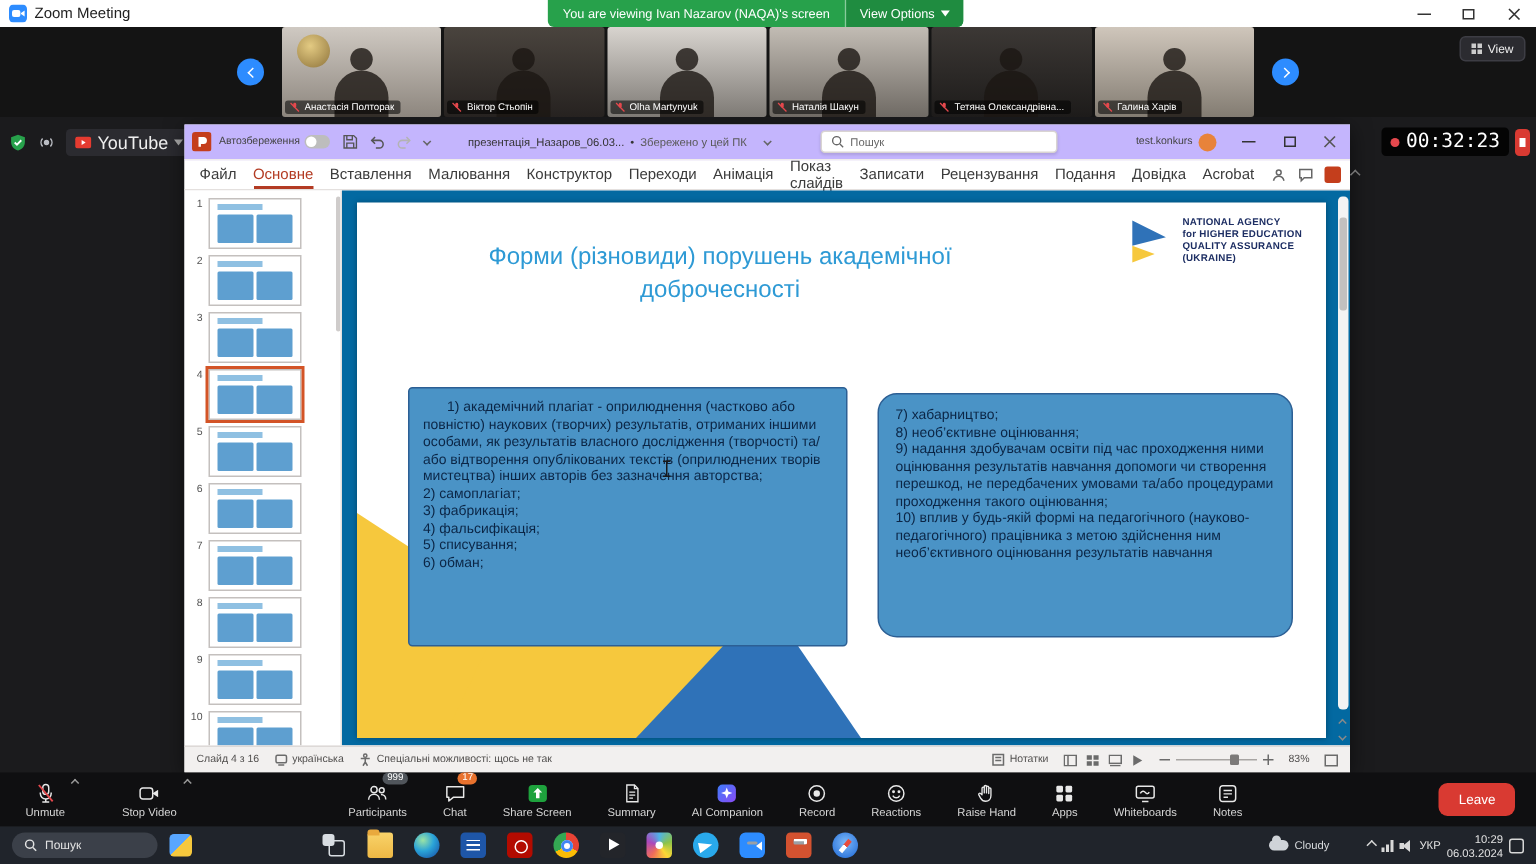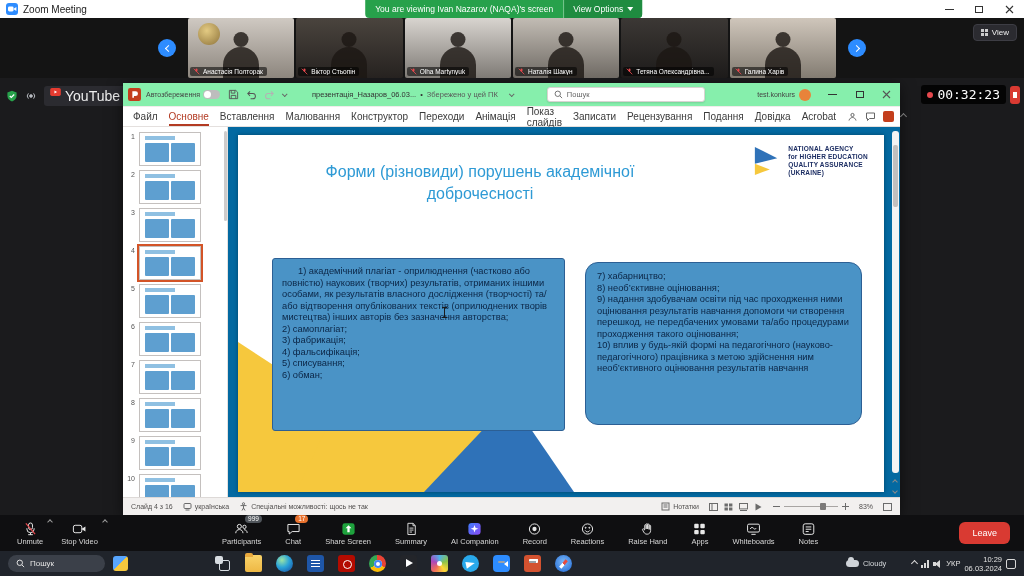--- a/index.html
+++ b/index.html
@@ -43,32 +43,32 @@
 .nav-arrow i{display:block;width:5px;height:5px;border-left:1.6px solid #fff;border-bottom:1.6px solid #fff;}
 .nav-arrow.left i{transform:rotate(45deg);margin-left:2px;}
 .nav-arrow.right i{transform:rotate(-135deg);margin-right:2px;}
 .view-btn{position:absolute;right:7px;top:6px;display:flex;align-items:center;gap:4px;background:#2b2b30;border:1px solid #3d3d44;border-radius:4px;color:#eee;font-size:8px;padding:3px 7px;}
 .view-btn .grid{display:grid;grid-template-columns:3px 3px;gap:1px;}
 .view-btn .grid b{width:3px;height:3px;background:#ccc;}
 
 
 .main{position:absolute;top:78px;left:0;right:0;bottom:61px;background:#1b1b1d;}
 .stream-row{position:absolute;left:6px;top:8px;display:flex;align-items:center;gap:7px;}
-.yt-pill{display:flex;align-items:flex-start;gap:4px;background:#2b2b30;border-radius:3px;padding:2px 6px;color:#eee;font-size:14px;}
+.yt-pill{display:flex;align-items:center;gap:4px;background:#2b2b30;border-radius:3px;padding:2px 6px;color:#eee;font-size:12px;}
 .yt-pill .caret-down{border-top-color:#aaa;}
 .timer-row{position:absolute;right:4px;top:7px;display:flex;align-items:center;gap:4px;}
 .rec-pill{display:flex;align-items:center;gap:4px;background:rgba(0,0,0,.85);border-radius:3px;padding:2px 6px;}
 .rec-dot{width:6px;height:6px;border-radius:50%;background:#e5484d;}
 .rec-pill span{color:#fff;font-size:13px;font-family:"DejaVu Sans Mono",monospace;}
 .rec-btn{width:10px;height:18px;border-radius:3px;background:#d93a32;display:flex;align-items:center;justify-content:center;}
 .rec-btn i{width:4px;height:6px;background:#fff;}
 
 
 .ppt{position:absolute;left:123px;top:5px;width:777px;height:432px;background:#fff;box-shadow:0 3px 14px rgba(0,0,0,.55);}
-.ppt-title{position:absolute;top:0;left:0;right:0;height:24px;display:flex;align-items:center;background:#86efac;padding:0 0 0 5px;border-bottom:1px solid #f0eceb;}
+.ppt-title{position:absolute;top:0;left:0;right:0;height:24px;display:flex;align-items:center;background:#c4b5fd;padding:0 0 0 5px;border-bottom:1px solid #f0eceb;}
 .autosave{display:flex;align-items:center;gap:3px;margin-left:5px;font-size:7px;color:#444;}
 .toggle{width:17px;height:9px;border-radius:5px;background:#bdbdbd;position:relative;}
 .toggle i{position:absolute;left:1px;top:1px;width:7px;height:7px;border-radius:50%;background:#fff;}
 .qat{display:flex;align-items:center;gap:7px;margin-left:8px;}
 .qat-svg{display:block;width:11px;height:11px;}
 .doc{display:flex;align-items:center;gap:4px;margin-left:26px;font-size:7.5px;color:#333;white-space:nowrap;}
 .doc .saved{color:#595959;display:flex;align-items:center;gap:11px;}
 .cdown{display:inline-block;width:4px;height:4px;border-right:1px solid #666;border-bottom:1px solid #666;transform:rotate(45deg) translateY(-1px);}
 .ppt-search{margin-left:34px;width:158px;height:15px;background:#fff;border:1px solid #d9d4d2;border-radius:3px;box-shadow:0 1px 2px rgba(0,0,0,.12);display:flex;align-items:center;gap:4px;padding:0 6px;font-size:7.5px;color:#666;}
 .acct{margin-left:auto;display:flex;align-items:center;gap:4px;font-size:7px;color:#444;}
@@ -128,21 +128,21 @@
 .zline{width:7px;height:1px;background:#6b6b6b;}
 .zplus{position:relative;width:7px;height:7px;}
 .zplus:before{content:"";position:absolute;left:0;top:3px;width:7px;height:1px;background:#6b6b6b;}
 .zplus:after{content:"";position:absolute;left:3px;top:0;width:1px;height:7px;background:#6b6b6b;}
 .ztrack{position:relative;width:54px;height:1px;background:#a8a5a3;}
 .zknob{position:absolute;left:36px;top:-3px;width:6px;height:7px;background:#7c7a79;border-radius:1px;}
 .fit-ic{width:9px;height:8px;border:1px solid #6b6b6b;}
 
 
 .ztoolbar{position:absolute;left:0;right:0;bottom:25px;height:36px;background:#0f0f11;display:flex;align-items:stretch;z-index:40;}
-.zgroup-left{display:flex;margin-left:8px;}
+.zgroup-left{display:flex;margin-left:8px;gap:20px;}
 .zgroup-center{flex:1;display:flex;justify-content:center;gap:6px;}
 .zitem{position:relative;display:flex;flex-direction:column;align-items:center;justify-content:center;gap:1px;padding:2px 9px 1px;color:#d6d6d6;}
 .zitem .zlabel{font-size:7.5px;white-space:nowrap;}
 .zicn{display:block;width:15px;height:14px;}
 .zchev{position:absolute;right:0px;top:5px;width:4px;height:4px;border-right:1.2px solid #9a9a9a;border-bottom:1.2px solid #9a9a9a;transform:rotate(-135deg);}
 .zbadge{position:absolute;top:0;left:56%;background:#50555b;color:#fff;font-size:6.5px;line-height:8px;padding:0 3px;border-radius:6px;}
 .zbadge.orange{background:#e9722e;}
 .leave-btn{align-self:center;margin:0 14px 0 26px;background:#d93a32;color:#fff;border:none;border-radius:6px;padding:6px 13px;font-size:9px;font-family:inherit;}
 
 

